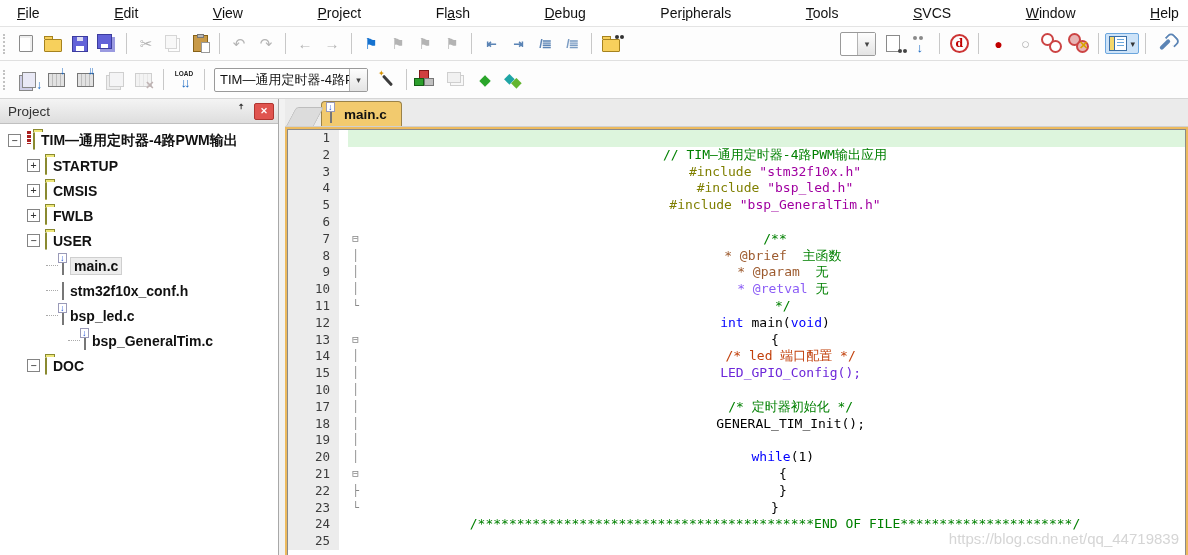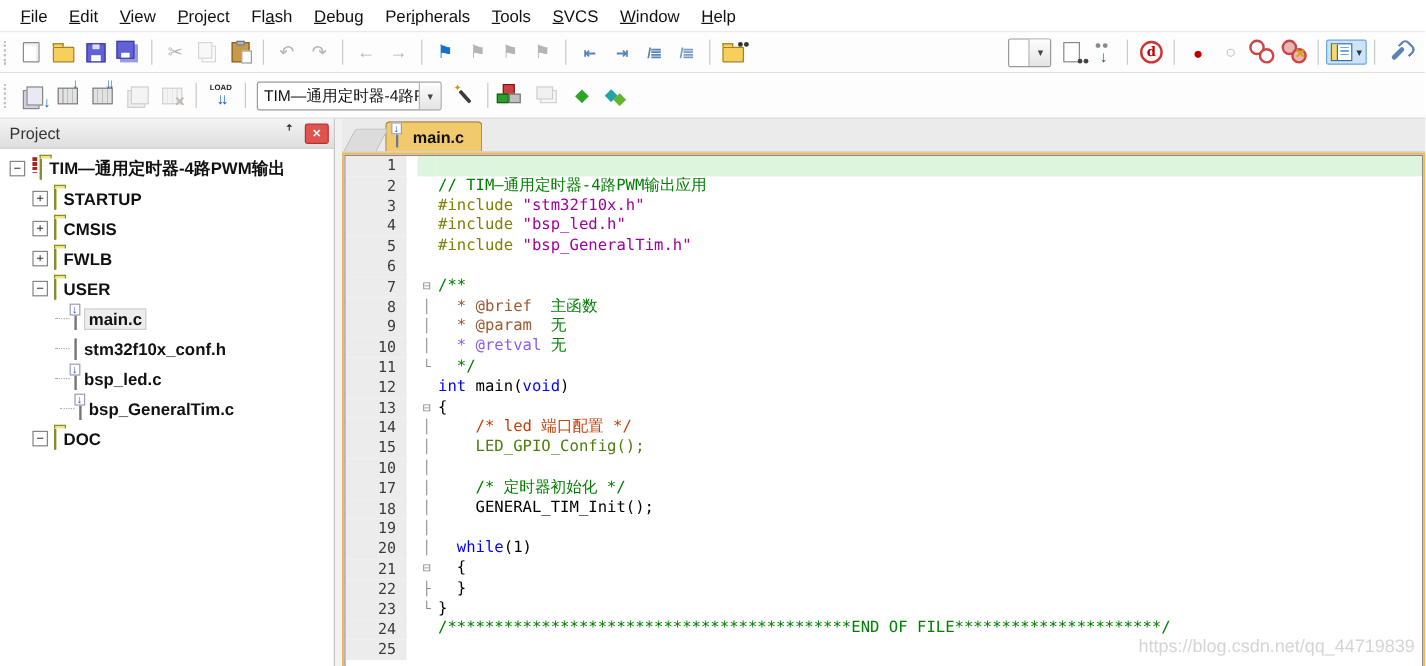--- a/index.html
+++ b/index.html
@@ -1,20 +1,20 @@
 <!DOCTYPE html>
 <html><head>
 <meta charset="utf-8">
 <style>
   html,body{margin:0;padding:0;background:#fff;}
   #app{width:1188px;height:555px;position:relative;overflow:hidden;
        font-family:"Liberation Sans",sans-serif;font-size:14px;color:#222;background:#fff;
        -webkit-user-select:none;user-select:none;}
   
-  #menubar{height:26px;display:flex;align-items:center;padding-left:8px;background:#fff;border-bottom:1px solid #e4e4e4;}
+  #menubar{height:26px;display:flex;align-items:center;padding-left:8px;background:#fff;border-bottom:1px solid #e4e4e4;justify-content:space-between;}
   .menu-item{padding:3px 9px;font-size:14px;color:#111;cursor:default;}
   .menu-item u{text-decoration:underline;}
   
   .toolbar{display:flex;align-items:center;background:#fdfdfd;}
   #tb1{height:33px;border-bottom:1px solid #e0e0e0;}
   #tb2{height:37px;border-bottom:1px solid #d6d6d6;}
   .grip{width:4px;height:20px;border-left:2px dotted #c2c2c2;margin:0 4px 0 3px;}
   .tbrow{display:flex;align-items:center;gap:1px;}
   #tb1-right{margin-left:auto;margin-right:10px;}
   .tbtn{min-width:26px;height:25px;display:flex;align-items:center;justify-content:center;border-radius:3px;position:relative;}
@@ -116,21 +116,21 @@
   #tabstrip{height:27px;background:#ebebeb;display:flex;align-items:flex-end;padding-left:6px;border-bottom:1px solid #d0d0d0;}
   .tab-corner{width:26px;height:18px;background:#dcdcdc;border:1px solid #bdbdbd;border-bottom:none;transform:skewX(-28deg);margin-right:2px;border-radius:3px 3px 0 0;}
   .tab{display:flex;align-items:center;gap:6px;height:24px;padding:0 14px 0 8px;background:#f2ca6e;border:1px solid #9a8248;border-bottom:none;border-radius:4px 4px 0 0;font-weight:bold;font-size:13.5px;color:#111;}
   #editor-frame{flex:1;border:2px solid #ecba5e;border-top:2px solid #ecba5e;min-height:0;}
   #editor-inner{height:100%;border:1px solid #8a8a8a;position:relative;background:#fff;overflow:hidden;}
   #codewrap{position:absolute;inset:0;font-family:"DejaVu Sans Mono",monospace;font-size:13px;}
   .cl{display:flex;height:16.8px;line-height:16.8px;white-space:pre;}
   .num{width:42px;padding-right:9px;text-align:right;background:#ececec;color:#3c3c3c;flex:none;font-size:12.5px;}
   .bmcol{width:9px;background:#fff;flex:none;}
   .foldcol{width:15px;flex:none;color:#888;font-size:11px;text-align:center;}
-  .codecol{flex:1;padding-left:2px;}
+  .codecol{flex:1;padding-left:2px;text-align:center;}
   .cl.hl .foldcol,.cl.hl .codecol{background:#ddf5dd;}
   #watermark{position:absolute;right:6px;bottom:12px;color:#d5d5d5;font-size:15px;font-family:"Liberation Sans",sans-serif;}
 </style>
 </head>
 <body>
 
 <div id="app">
   <div id="menubar">
       <span class="menu-item"><u>F</u>ile</span>
       <span class="menu-item"><u>E</u>dit</span>
@@ -349,21 +349,21 @@
           <div class="trow" style="padding-left: 46px;">
             <span class="conn"></span>
             <span class="tico"><span class="t-page"></span></span>
             <span class="tlabel">stm32f10x_conf.h</span>
           </div>
           <div class="trow" style="padding-left: 46px;">
             <span class="conn"></span>
             <span class="tico"><span class="t-page c"></span></span>
             <span class="tlabel">bsp_led.c</span>
           </div>
-          <div class="trow" style="padding-left: 50px;">
+          <div class="trow" style="padding-left: 68px;">
             <span class="conn"></span>
             <span class="tico"><span class="t-page c"></span></span>
             <span class="tlabel">bsp_GeneralTim.c</span>
           </div>
           <div class="trow" style="padding-left: 27px;">
             <span class="exp">−</span>
             <span class="tico"><span class="t-fold open"></span></span>
             <span class="tlabel">DOC</span>
           </div>
         </div>
@@ -389,21 +389,21 @@
               <div class="cl"><span class="num">5</span><span class="bmcol"></span><span class="foldcol"></span><span class="codecol"><span style="color: rgb(127, 127, 0);">#include </span><span style="color: rgb(160, 0, 160);">"bsp_GeneralTim.h"</span></span></div>
               <div class="cl"><span class="num">6</span><span class="bmcol"></span><span class="foldcol"></span><span class="codecol"></span></div>
               <div class="cl"><span class="num">7</span><span class="bmcol"></span><span class="foldcol">⊟</span><span class="codecol"><span style="color: rgb(0, 128, 0);">/**</span></span></div>
               <div class="cl"><span class="num">8</span><span class="bmcol"></span><span class="foldcol">│</span><span class="codecol"><span style="color: rgb(157, 91, 47);">  * @brief  </span><span style="color: rgb(0, 128, 0);">主函数</span></span></div>
               <div class="cl"><span class="num">9</span><span class="bmcol"></span><span class="foldcol">│</span><span class="codecol"><span style="color: rgb(157, 91, 47);">  * @param  </span><span style="color: rgb(0, 128, 0);">无</span></span></div>
               <div class="cl"><span class="num">10</span><span class="bmcol"></span><span class="foldcol">│</span><span class="codecol"><span style="color: #8b5cf6;">  * @retval </span><span style="color: rgb(0, 128, 0);">无</span></span></div>
               <div class="cl"><span class="num">11</span><span class="bmcol"></span><span class="foldcol">└</span><span class="codecol"><span style="color: rgb(0, 128, 0);">  */</span></span></div>
               <div class="cl"><span class="num">12</span><span class="bmcol"></span><span class="foldcol"></span><span class="codecol"><span style="color: rgb(0, 0, 255);">int</span><span style="color: rgb(0, 0, 0);"> main(</span><span style="color: rgb(0, 0, 255);">void</span><span style="color: rgb(0, 0, 0);">)</span></span></div>
               <div class="cl"><span class="num">13</span><span class="bmcol"></span><span class="foldcol">⊟</span><span class="codecol"><span style="color: rgb(0, 0, 0);">{</span></span></div>
               <div class="cl"><span class="num">14</span><span class="bmcol"></span><span class="foldcol">│</span><span class="codecol"><span style="color: #c2410c;">    /* led 端口配置 */</span></span></div>
-              <div class="cl"><span class="num">15</span><span class="bmcol"></span><span class="foldcol">│</span><span class="codecol"><span style="color: #4d7c0f;">    LED_GPIO_Config();</span></span></div>
+              <div class="cl"><span class="num">15</span><span class="bmcol"></span><span class="foldcol">│</span><span class="codecol"><span style="color: #6d28d9;">    LED_GPIO_Config();</span></span></div>
               <div class="cl"><span class="num">10</span><span class="bmcol"></span><span class="foldcol">│</span><span class="codecol"></span></div>
               <div class="cl"><span class="num">17</span><span class="bmcol"></span><span class="foldcol">│</span><span class="codecol"><span style="color: rgb(0, 128, 0);">    /* 定时器初始化 */</span></span></div>
               <div class="cl"><span class="num">18</span><span class="bmcol"></span><span class="foldcol">│</span><span class="codecol"><span style="color: rgb(0, 0, 0);">    GENERAL_TIM_Init();</span></span></div>
               <div class="cl"><span class="num">19</span><span class="bmcol"></span><span class="foldcol">│</span><span class="codecol"></span></div>
               <div class="cl"><span class="num">20</span><span class="bmcol"></span><span class="foldcol">│</span><span class="codecol"><span style="color: rgb(0, 0, 0);">  </span><span style="color: rgb(0, 0, 255);">while</span><span style="color: rgb(0, 0, 0);">(1)</span></span></div>
               <div class="cl"><span class="num">21</span><span class="bmcol"></span><span class="foldcol">⊟</span><span class="codecol"><span style="color: rgb(0, 0, 0);">  {</span></span></div>
               <div class="cl"><span class="num">22</span><span class="bmcol"></span><span class="foldcol">├</span><span class="codecol"><span style="color: rgb(0, 0, 0);">  }</span></span></div>
               <div class="cl"><span class="num">23</span><span class="bmcol"></span><span class="foldcol">└</span><span class="codecol"><span style="color: rgb(0, 0, 0);">}</span></span></div>
               <div class="cl"><span class="num">24</span><span class="bmcol"></span><span class="foldcol"></span><span class="codecol"><span style="color: rgb(0, 128, 0);">/*******************************************END OF FILE**********************/</span></span></div>
               <div class="cl"><span class="num">25</span><span class="bmcol"></span><span class="foldcol"></span><span class="codecol"></span></div>

